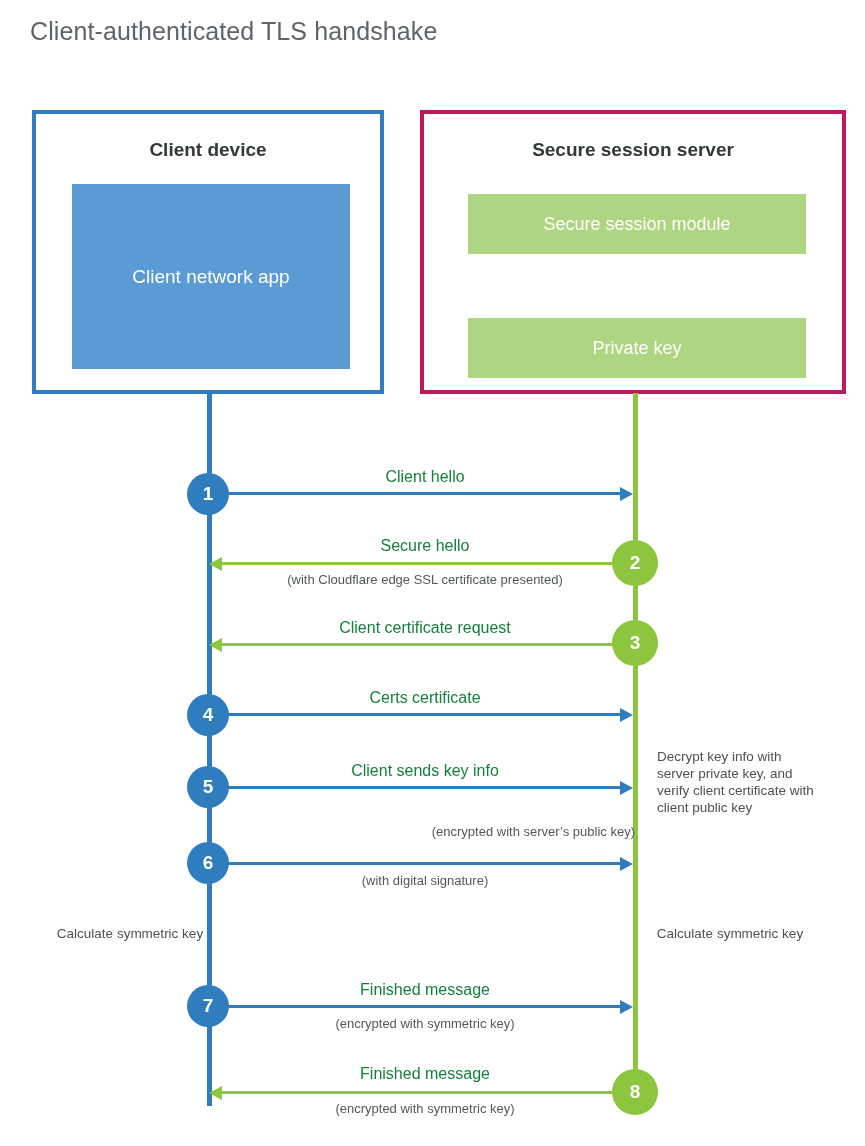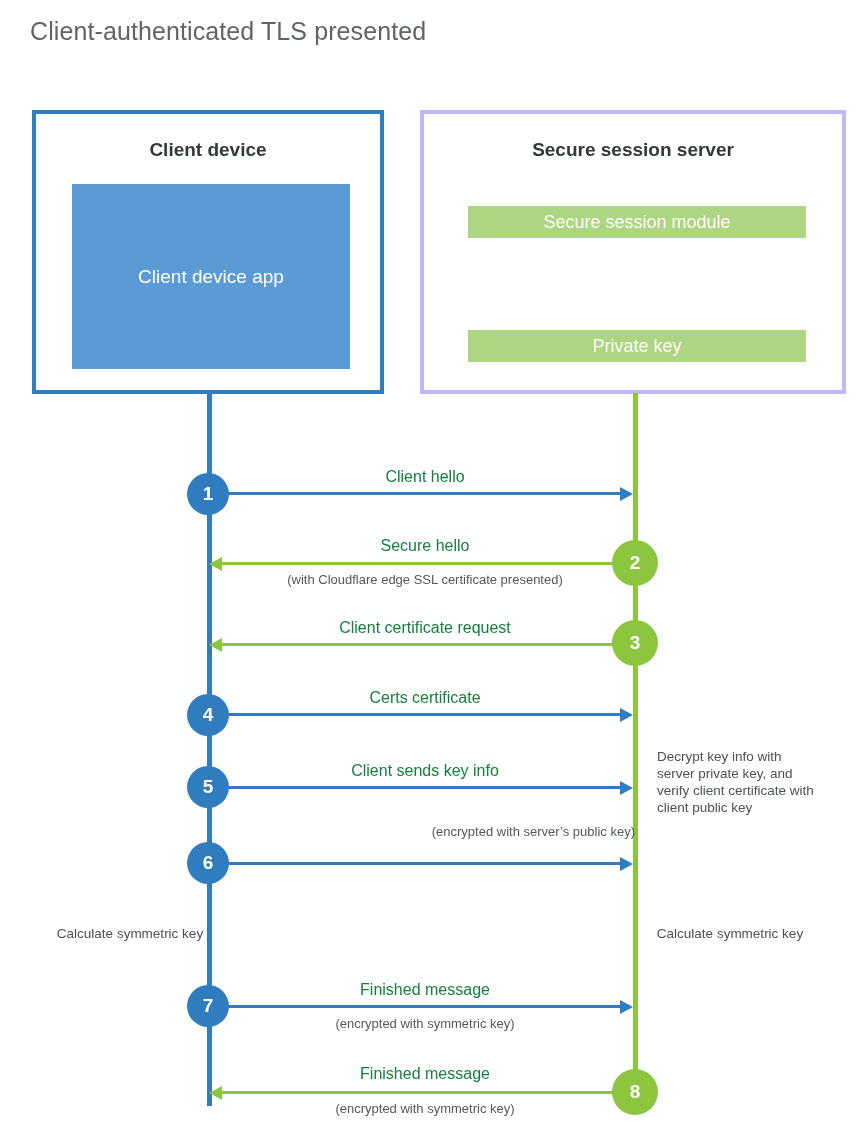--- a/index.html
+++ b/index.html
@@ -13,40 +13,40 @@
   
   .page-title{
     position:absolute;left:30px;top:17px;
     font-size:25px;font-weight:400;color:#5f6468;
     letter-spacing:.1px;white-space:nowrap;
   }
 
   
   .actor-box{position:absolute;background:#fff;box-sizing:border-box;}
   .actor-box.client{left:32px;top:110px;width:352px;height:284px;border:4px solid #2f7dbf;}
-  .actor-box.server{left:420px;top:110px;width:426px;height:284px;border:4px solid #c4b5fd;}
+  .actor-box.server{left:420px;top:110px;width:426px;height:284px;border:4px solid #be185d;}
   .actor-title{
     position:absolute;left:0;right:0;top:25px;text-align:center;
     font-size:19px;font-weight:bold;color:#33383b;
   }
 
   
   .client-app{
     position:absolute;left:36px;top:70px;width:278px;height:185px;
     background:#5b9bd5;color:#ffffff;
     display:flex;align-items:center;justify-content:center;text-align:center;
     font-size:19px;line-height:27px;font-weight:400;
   }
 
   
   .server-bar{
-    position:absolute;left:44px;width:338px;height:32px;
+    position:absolute;left:44px;width:338px;height:60px;
     background:#aed581;color:#ffffff;
     display:flex;align-items:center;justify-content:center;
-    font-size:18px;font-weight:400;margin-top:12px;
+    font-size:18px;font-weight:400;
   }
   .server-bar.b0{top:80px;}
   .server-bar.b1{top:142px;}
   .server-bar.b2{top:204px;}
 
   
   .lifeline{position:absolute;width:5px;}
   .lifeline.client{left:207px;top:393px;height:713px;background:#2f7dbf;}
   .lifeline.server{left:633px;top:393px;height:700px;background:#8cc63e;}
 
@@ -88,25 +88,25 @@
   }
   .side-note.left{text-align:center;}
   .side-note.right-server{text-align:left;}
   .side-note.right-calc{text-align:center;}
 </style>
 </head>
 <body>
 
 <div class="stage">
 
-  <div class="page-title">Client-authenticated TLS presented</div>
+  <div class="page-title">Client-authenticated TLS handshake</div>
 
   <div class="actor-box client">
     <div class="actor-title">Client device</div>
-    <div class="client-app">Client device app</div>
+    <div class="client-app">Client network app</div>
   </div>
 
   <div class="actor-box server">
     <div class="actor-title">Secure session server</div>
     <div class="server-bar b0">Secure session module</div>
     <div class="server-bar b2">Private key</div>
   </div>
 
   <div class="lifeline client"></div>
   <div class="lifeline server"></div>
@@ -133,20 +133,21 @@
   <div class="step-badge blue" style="left:187px;top:694px;">4</div>
 
   <div class="msg-label" style="top:762px;">Client sends key info</div>
   <div class="arrow-line blue" style="left:210px;width:410px;top:786px;"></div>
   <div class="arrow-head right blue" style="left:620px;top:781px;"></div>
   <div class="msg-sub" style="top:824px;text-align:right;">(encrypted with server’s public key)</div>
   <div class="step-badge blue" style="left:187px;top:766px;">5</div>
 
   <div class="arrow-line blue" style="left:210px;width:410px;top:862px;"></div>
   <div class="arrow-head right blue" style="left:620px;top:857px;"></div>
+  <div class="msg-sub" style="top:873px;">(with digital signature)</div>
   <div class="step-badge blue" style="left:187px;top:842px;">6</div>
 
   <div class="side-note left" style="left:55px;top:925px;width:150px;">Calculate symmetric key</div>
   <div class="side-note right-calc" style="left:655px;top:925px;width:150px;">Calculate symmetric key</div>
 
   <div class="side-note right-server" style="left:657px;top:748px;width:165px;">Decrypt key info with server private key, and verify client certificate with client public key</div>
 
   <div class="msg-label" style="top:981px;">Finished message</div>
   <div class="arrow-line blue" style="left:210px;width:410px;top:1005px;"></div>
   <div class="arrow-head right blue" style="left:620px;top:1000px;"></div>

